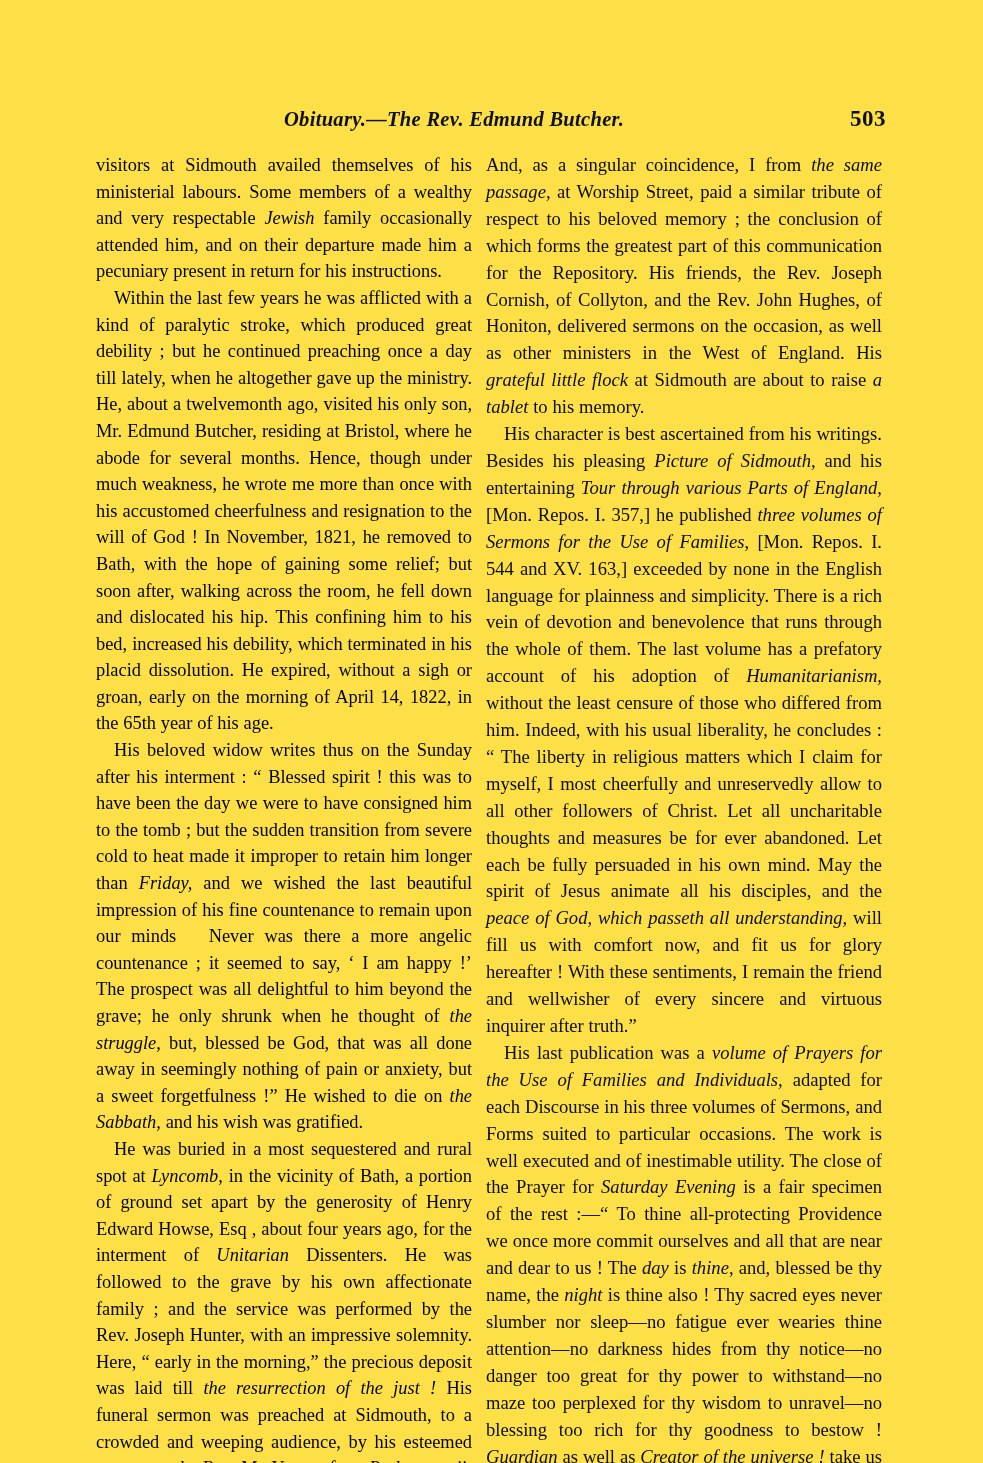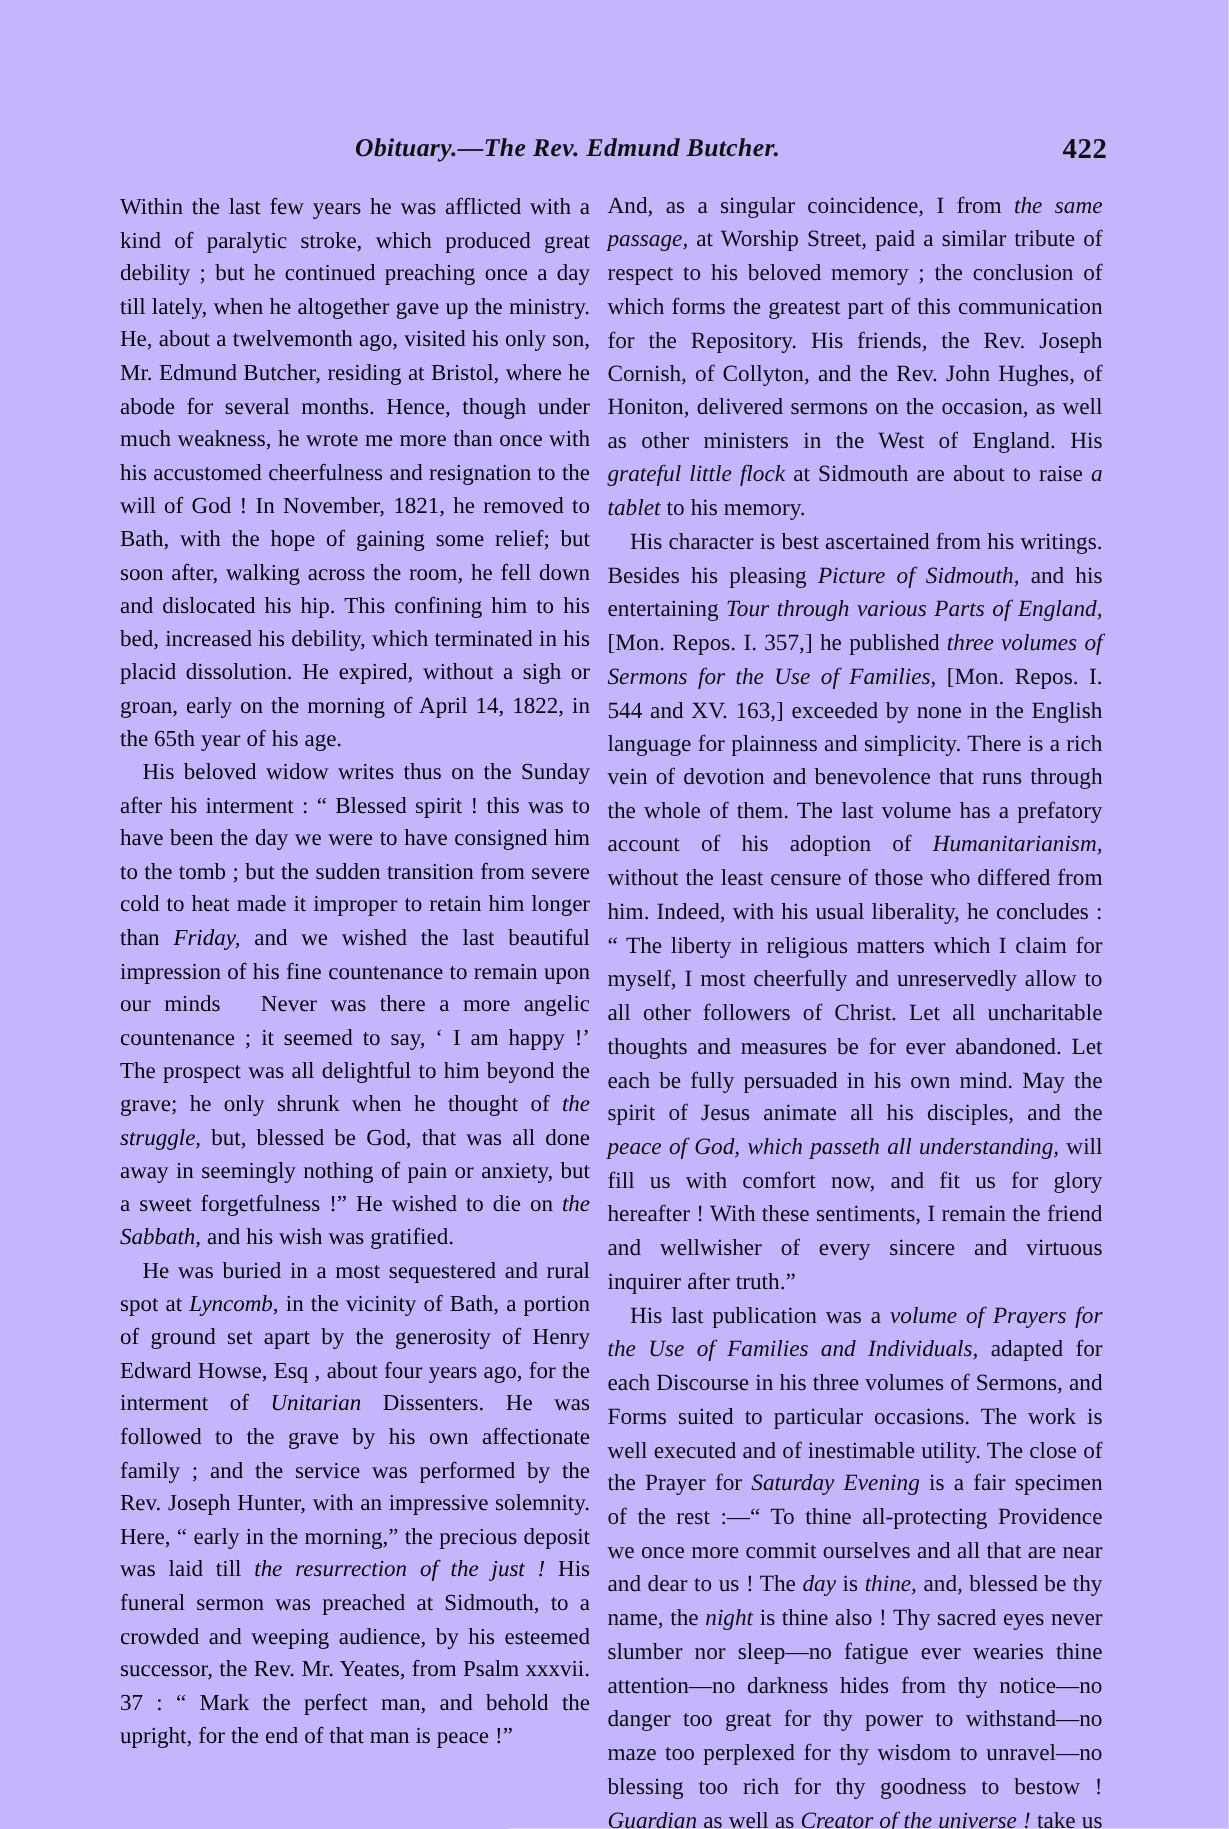--- a/index.html
+++ b/index.html
@@ -14,21 +14,21 @@
     font-family: "Liberation Serif", "DejaVu Serif", serif;
     color: #151515;
     overflow: hidden;
   }
 
   .page {
     position: absolute;
     left: 0; top: 0;
     width: 983px;
     height: 1463px;
-    background: #c4b5fd;
+    background: #fde047;
   }
 
   
   .running-head {
     position: absolute;
     left: 96px;
     top: 108px;
     width: 790px;
     height: 32px;
   }
@@ -95,26 +95,27 @@
   .ink-left  { filter: contrast(1.12); }
   .ink-right { filter: contrast(1.05); }
 </style>
 </head>
 <body>
 
 <div class="page">
 
   <div class="running-head">
     <div class="running-head-title">Obituary.—The Rev. Edmund Butcher.</div>
-    <div class="running-head-page">422</div>
+    <div class="running-head-page">503</div>
   </div>
 
   <div class="columns">
 
     <div class="column column-left ink-left">
+      <p class="para">visitors at Sidmouth availed themselves of his ministerial labours. Some members of a wealthy and very respectable <i>Jewish</i> family occasionally attended him, and on their departure made him a pecuniary present in return for his instructions.</p>
       <p class="para">Within the last few years he was afflicted with a kind of paralytic stroke, which produced great debility ; but he continued preaching once a day till lately, when he altogether gave up the ministry. He, about a twelvemonth ago, visited his only son, Mr. Edmund Butcher, residing at Bristol, where he abode for several months. Hence, though under much weakness, he wrote me more than once with his accustomed cheerfulness and resignation to the will of God ! In November, 1821, he removed to Bath, with the hope of gaining some relief; but soon after, walking across the room, he fell down and dislocated his hip. This confining him to his bed, increased his debility, which terminated in his placid dissolution. He expired, without a sigh or groan, early on the morning of April 14, 1822, in the 65th year of his age.</p>
       <p class="para">His beloved widow writes thus on the Sunday after his interment : “ Blessed spirit ! this was to have been the day we were to have consigned him to the tomb ; but the sudden transition from severe cold to heat made it improper to retain him longer than <i>Friday,</i> and we wished the last beautiful impression of his fine countenance to remain upon our minds&nbsp;&nbsp; Never was there a more angelic countenance ; it seemed to say, ‘ I am happy !’ The prospect was all delightful to him beyond the grave; he only shrunk when he thought of <i>the struggle,</i> but, blessed be God, that was all done away in seemingly nothing of pain or anxiety, but a sweet forgetfulness !” He wished to die on <i>the Sabbath,</i> and his wish was gratified.</p>
       <p class="para">He was buried in a most sequestered and rural spot at <i>Lyncomb</i>, in the vicinity of Bath, a portion of ground set apart by the generosity of Henry Edward Howse, Esq , about four years ago, for the interment of <i>Unitarian</i> Dissenters. He was followed to the grave by his own affectionate family ; and the service was performed by the Rev. Joseph Hunter, with an impressive solemnity. Here, “ early in the morning,” the precious deposit was laid till <i>the resurrection of the just !</i> His funeral sermon was preached at Sidmouth, to a crowded and weeping audience, by his esteemed successor, the Rev. Mr. Yeates, from Psalm xxxvii. 37 : “ Mark the perfect man, and behold the upright, for the end of that man is peace !”</p>
     </div>
 
     <div class="column column-right ink-right">
       <p class="para">And, as a singular coincidence, I from <i>the same passage,</i> at Worship Street, paid a similar tribute of respect to his beloved memory ; the conclusion of which forms the greatest part of this communication for the Repository. His friends, the Rev. Joseph Cornish, of Collyton, and the Rev. John Hughes, of Honiton, delivered sermons on the occasion, as well as other ministers in the West of England. His <i>grateful little flock</i> at Sidmouth are about to raise <i>a tablet</i> to his memory.</p>
       <p class="para">His character is best ascertained from his writings. Besides his pleasing <i>Picture of Sidmouth</i>, and his entertaining <i>Tour through various Parts of England</i>, [Mon. Repos. I. 357,] he published <i>three volumes of Sermons for the Use of Families</i>, [Mon. Repos. I. 544 and XV. 163,] exceeded by none in the English language for plainness and simplicity. There is a rich vein of devotion and benevolence that runs through the whole of them. The last volume has a prefatory account of his adoption of <i>Humanitarianism,</i> without the least censure of those who differed from him. Indeed, with his usual liberality, he concludes : “ The liberty in religious matters which I claim for myself, I most cheerfully and unreservedly allow to all other followers of Christ. Let all uncharitable thoughts and measures be for ever abandoned. Let each be fully persuaded in his own mind. May the spirit of Jesus animate all his disciples, and the <i>peace of God, which passeth all understanding,</i> will fill us with comfort now, and fit us for glory hereafter ! With these sentiments, I remain the friend and wellwisher of every sincere and virtuous inquirer after truth.”</p>
       <p class="para">His last publication was a <i>volume of Prayers for the Use of Families and Individuals,</i> adapted for each Discourse in his three volumes of Sermons, and Forms suited to particular occasions. The work is well executed and of inestimable utility. The close of the Prayer for <i>Saturday Evening</i> is a fair specimen of the rest :—“ To thine all-protecting Providence we once more commit ourselves and all that are near and dear to us ! The <i>day</i> is <i>thine,</i> and, blessed be thy name, the <i>night</i> is thine also ! Thy sacred eyes never slumber nor sleep—no fatigue ever wearies thine attention—no darkness hides from thy notice—no danger too great for thy power to withstand—no maze too perplexed for thy wisdom to unravel—no blessing too rich for thy goodness to bestow ! <i>Guardian</i> as well as <i>Creator of the universe !</i> take us into thy holy care; preserve us during the watches of the  and if it shall</p>
     </div>

